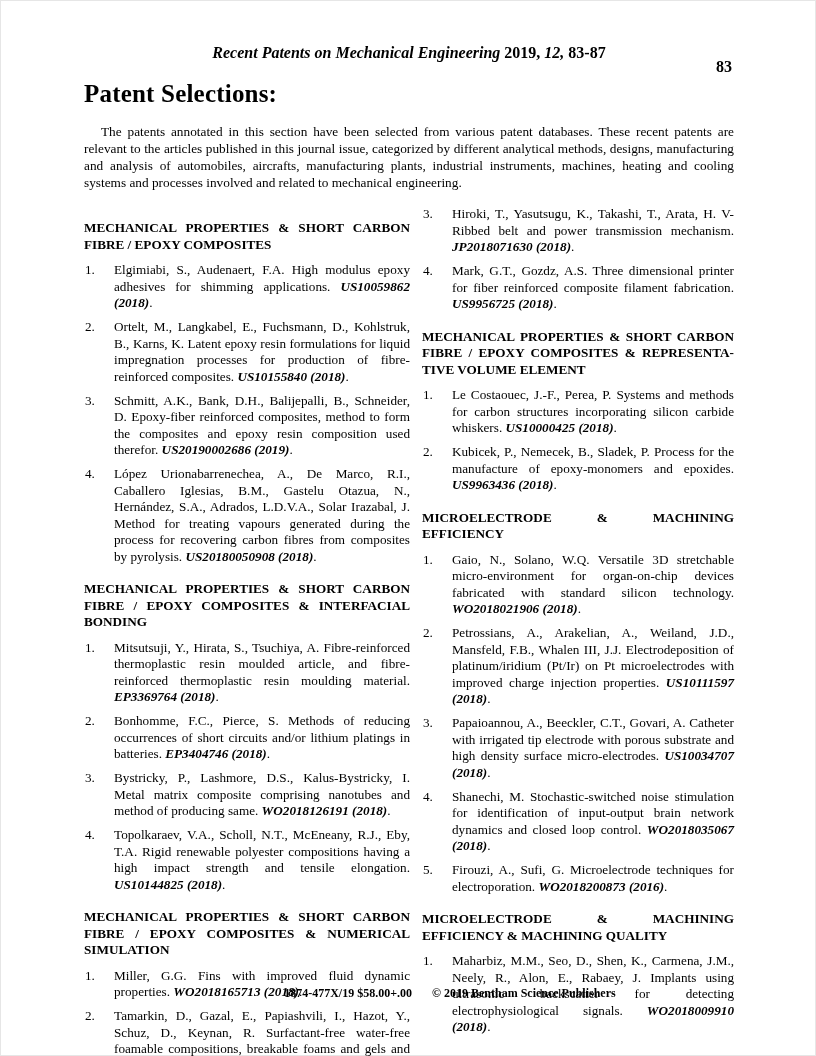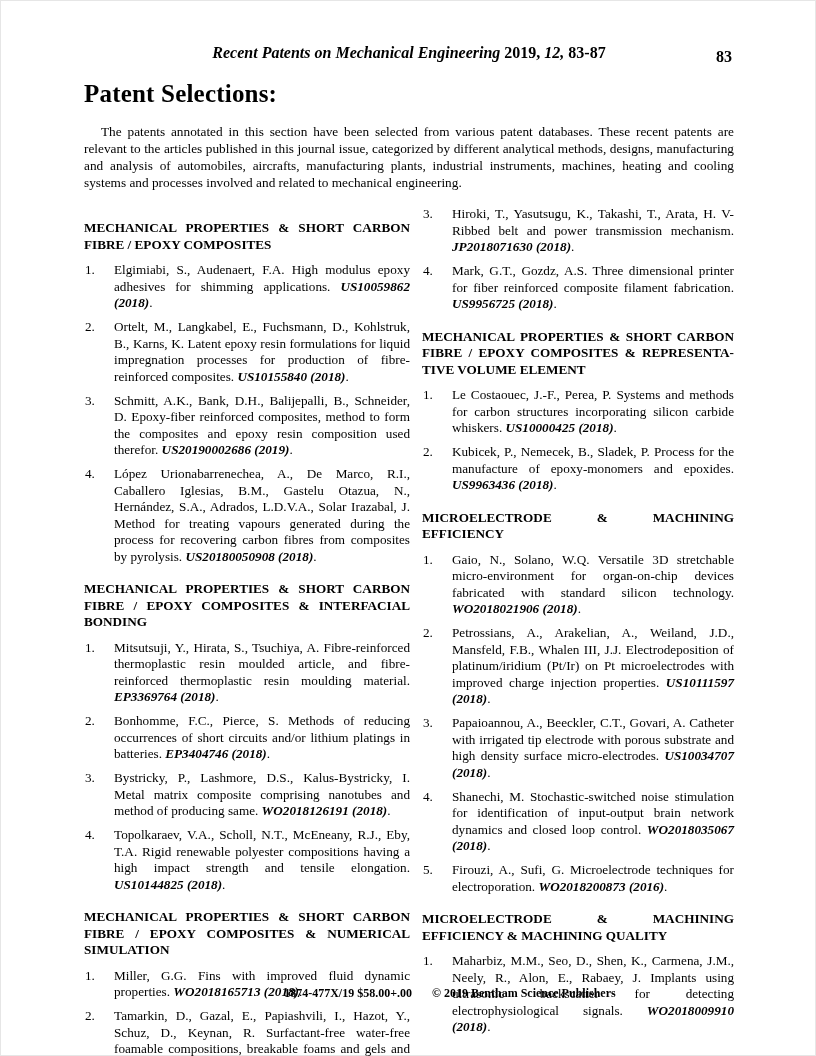--- a/index.html
+++ b/index.html
@@ -22,21 +22,21 @@
     height: 14px;
     font-size: 16px;
     font-weight: bold;
     text-align: center;
     white-space: nowrap;
   }
   .running-head .rh-journal { font-style: italic; }
   .running-head .rh-vol { font-style: italic; }
   .rh-page {
     position: absolute;
-    right: 2px; top: 4px;
+    right: 2px; top: 14px;
     font-weight: bold;
     font-style: normal;
   }
   
   h1.page-title {
     margin: 22px 0 0 0;
     font-size: 25px;
     font-weight: bold;
     letter-spacing: 0.2px;
   }

